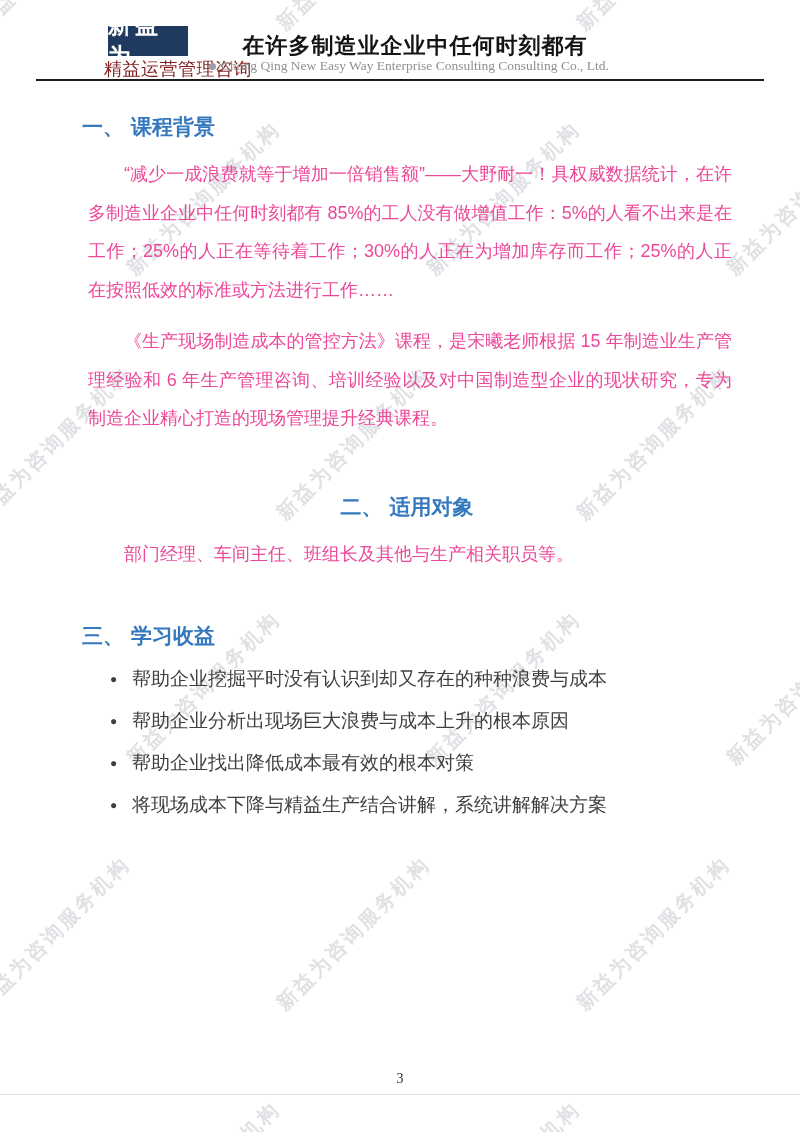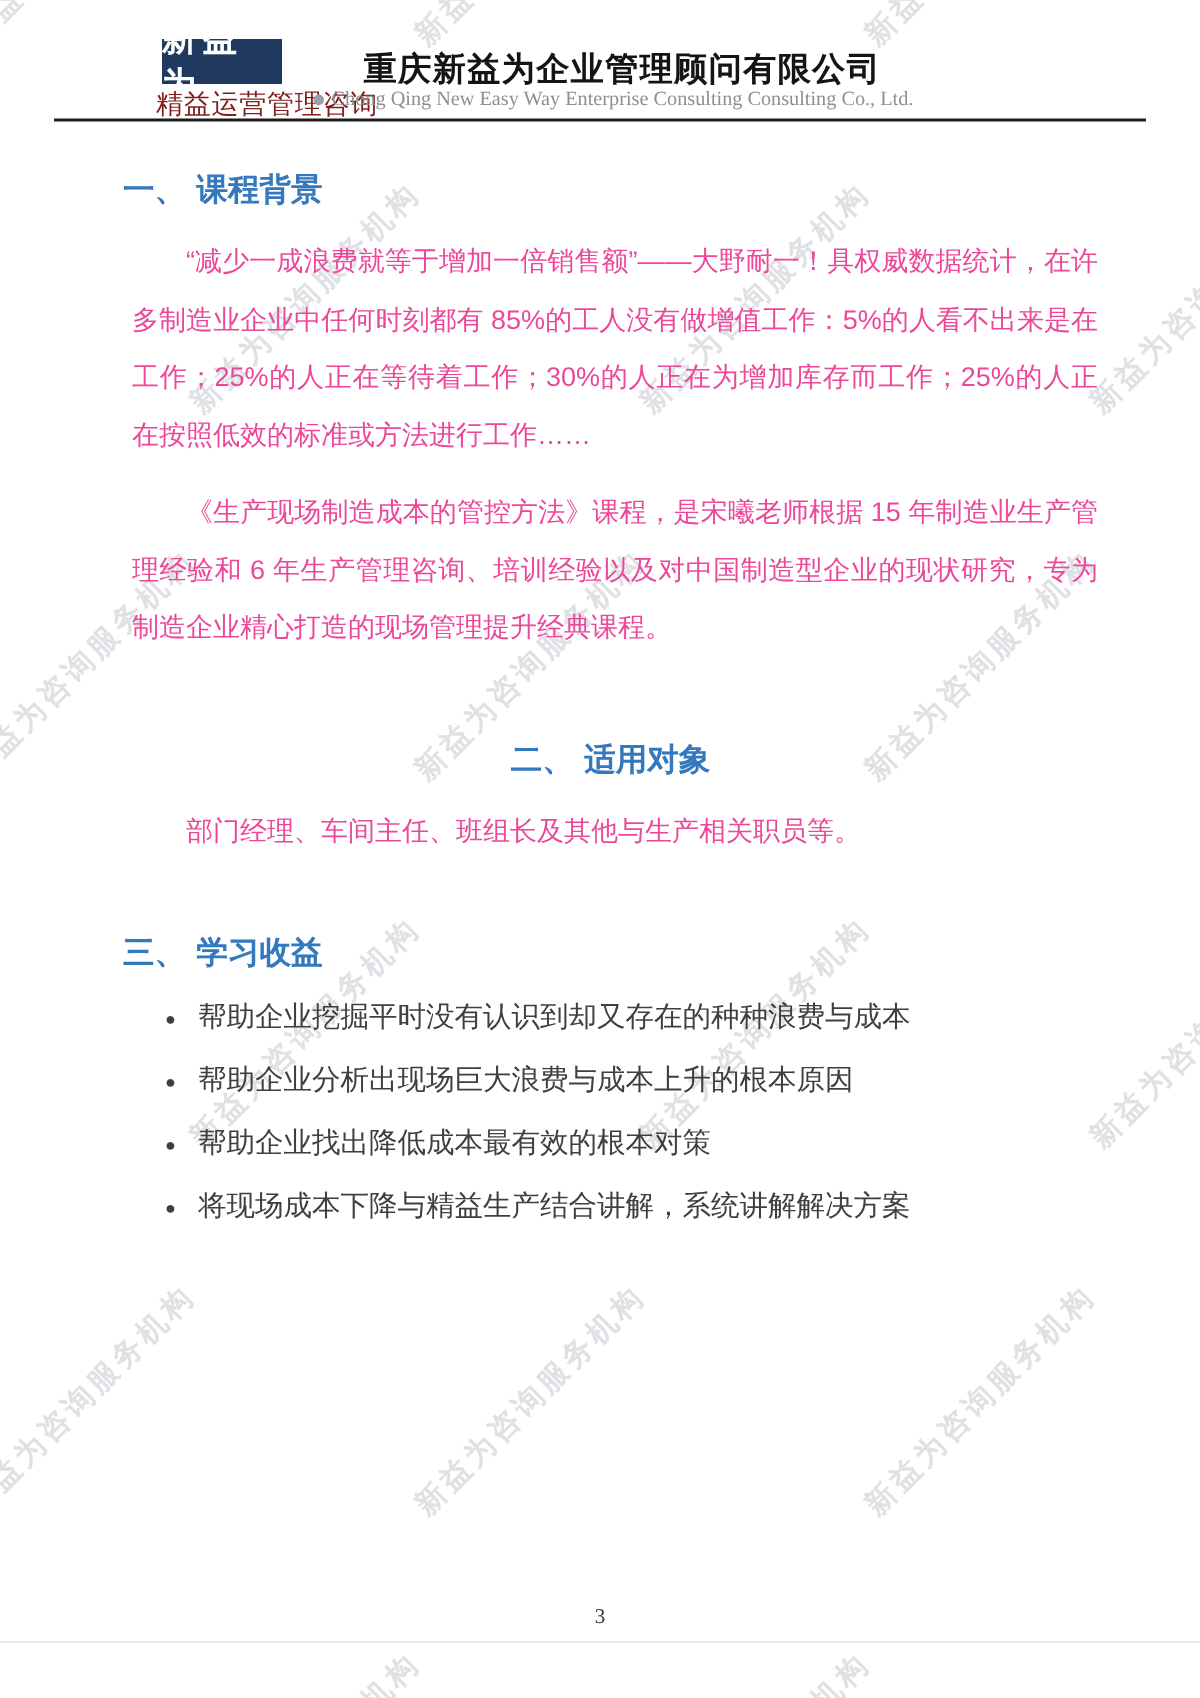--- a/index.html
+++ b/index.html
@@ -111,21 +111,21 @@
       <span class="wm" style="left: 400px; top: 1165px;">新益为咨询服务机构</span>
       <span class="wm" style="left: 700px; top: 1165px;">新益为咨询服务机构</span>
     </div>
 
   <div class="header">
     <div class="logo-box">
       <span>新益为</span>
     </div>
     <div class="logo-tagline">精益运营管理咨询</div>
     <div class="logo-dot"></div>
-    <div class="company-cn">重庆新益为企业管理顾问有限公司</div>
+    <div class="company-cn">在许多制造业企业中任何时刻都有</div>
     <div class="company-en">Chong Qing New Easy Way Enterprise Consulting Consulting Co., Ltd.</div>
     <div class="header-rule"></div>
   </div>
 
   <div class="content">
 
     <h2 class="sec-title" id="sec1-title">
       <span class="sec-num">一、</span><span>课程背景</span>
     </h2>
     <p class="body-para">“减少一成浪费就等于增加一倍销售额”——大野耐一！具权威数据统计，在许多制造业企业中任何时刻都有 85%的工人没有做增值工作：5%的人看不出来是在工作；25%的人正在等待着工作；30%的人正在为增加库存而工作；25%的人正在按照低效的标准或方法进行工作……</p>

